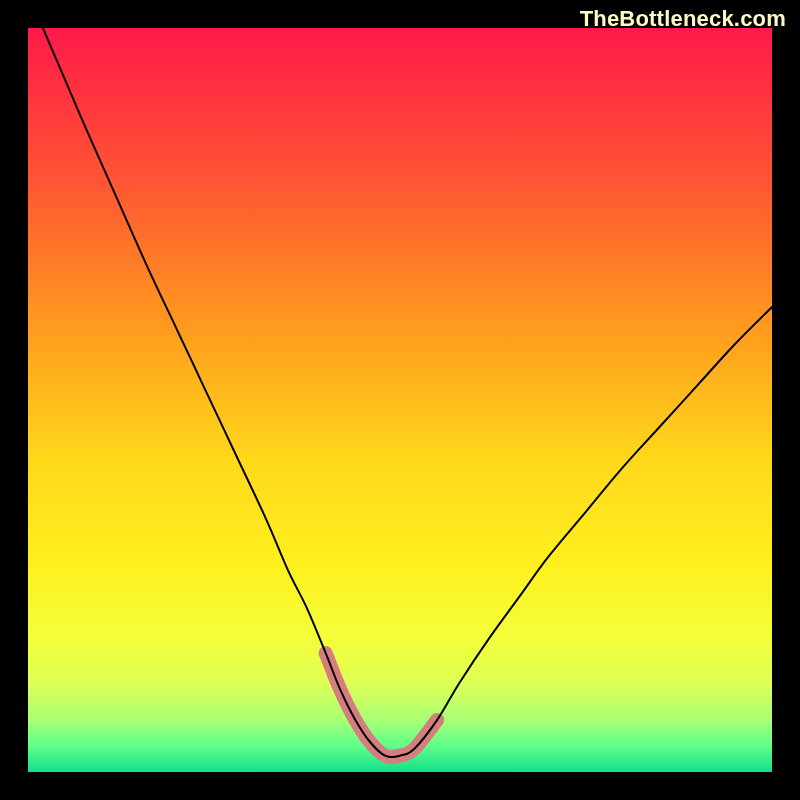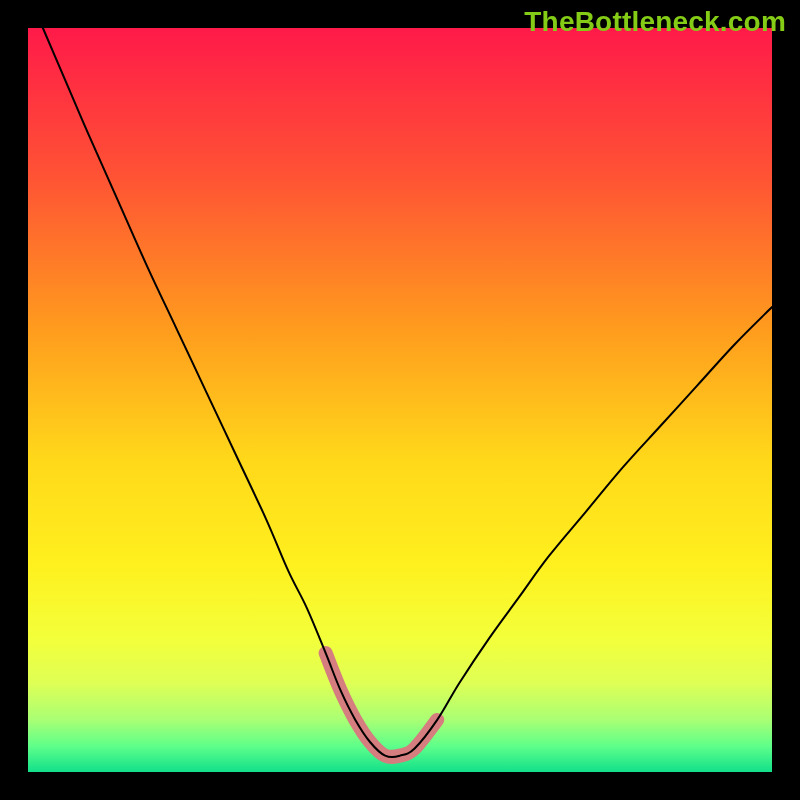--- a/index.html
+++ b/index.html
@@ -14,23 +14,23 @@
   .stage {
     position: relative;
     width: 800px;
     height: 800px;
     background: #000;
   }
   .watermark {
     position: absolute;
     top: 6px;
     right: 14px;
-    font-size: 28px;
+    font-size: 22px;
     font-weight: 600;
-    color: #84cc16;
+    color: #fef9c3;
     letter-spacing: 0.2px;
     z-index: 20;
     user-select: none;
   }
   svg.chart {
     position: absolute;
     left: 0;
     top: 0;
     width: 800px;
     height: 800px;

